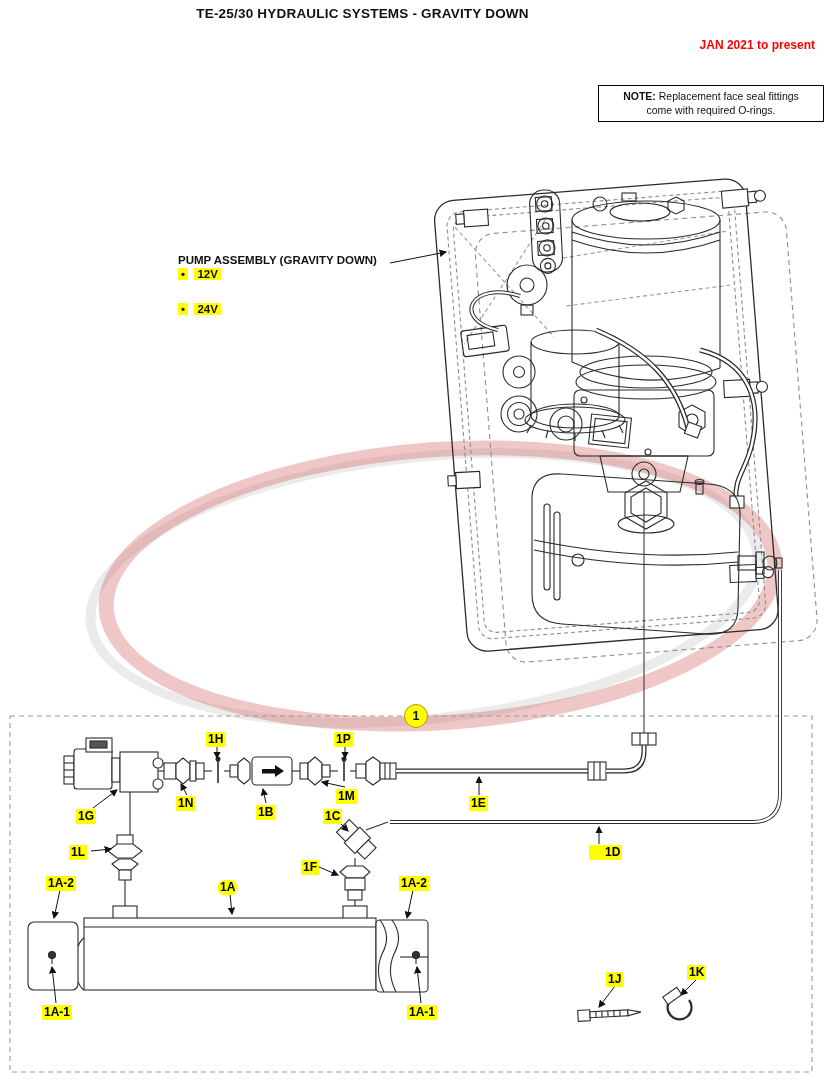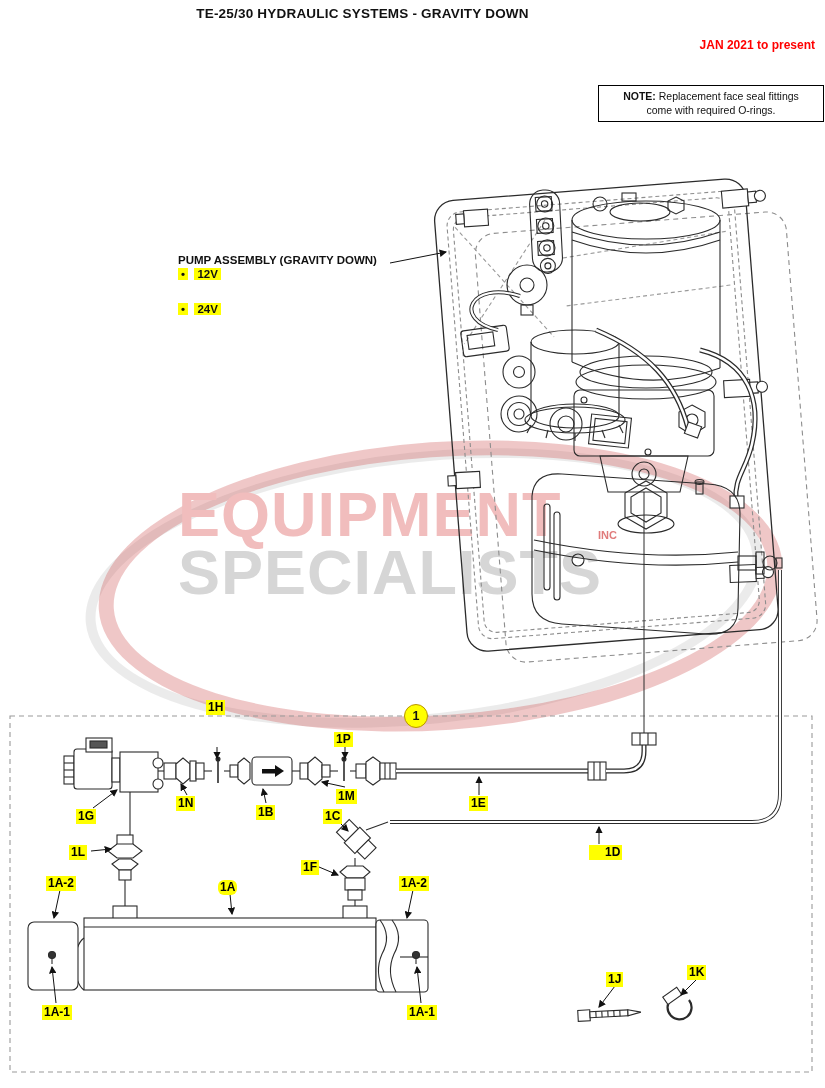--- a/index.html
+++ b/index.html
@@ -30,25 +30,20 @@
   #wm-l2{font-size:63px;font-weight:bold;letter-spacing:1px;color:#d6d6d6;}
   svg{position:absolute;left:0;top:0;z-index:2;}
   .layer{position:absolute;z-index:3;}
 </style>
 </head>
 <body>
 
 <div id="wm" class="abs">
   <div id="wm-oval-gray" class="wm-oval"></div>
   <div id="wm-oval-red" class="wm-oval"></div>
-  <div id="wm-text">
-    <div id="wm-l1">EQUIPMENT</div>
-    <div id="wm-inc">INC</div>
-    <div id="wm-l2">SPECIALISTS</div>
-  </div>
 </div>
 
 <svg width="825" height="1088" viewBox="0 0 825 1088">
   <defs>
     <marker id="arr" viewBox="0 0 10 10" refX="8.5" refY="5" markerWidth="7.5" markerHeight="7.5" orient="auto-start-reverse">
       <path d="M0,0 L10,5 L0,10 z" fill="#111"></path>
     </marker>
   </defs>
 
   <g>
@@ -374,21 +369,21 @@
     <span class="hl">•</span>&nbsp;
     <span class="hl">12V</span>
   </div>
   <div class="bullet-row" style="left:178px;top:297px;margin-top:6px;">
     <span class="hl">•</span>&nbsp;
     <span class="hl">24V</span>
   </div>
 
   <div id="group-badge" class="abs">1</div>
 
-  <span class="lbl" style="left:206px;top:700px;">1H</span>
+  <span class="lbl" style="left:206px;top:732px;">1H</span>
   <span class="lbl" style="left:334px;top:732px;">1P</span>
   <span class="lbl" style="left:176px;top:796px;">1N</span>
   <span class="lbl" style="left:256px;top:805px;">1B</span>
   <span class="lbl" style="left:336px;top:789px;">1M</span>
   <span class="lbl" style="left:76px;top:809px;">1G</span>
   <span class="lbl" style="left:323px;top:809px;">1C</span>
   <span class="lbl" style="left:469px;top:796px;">1E</span>
   <span class="lbl" style="left:69px;top:845px;">1L</span>
   <span class="lbl" style="left:589px;top:845px;padding-left:16px;">1D</span>
   <span class="lbl" style="left:301px;top:860px;">1F</span>

